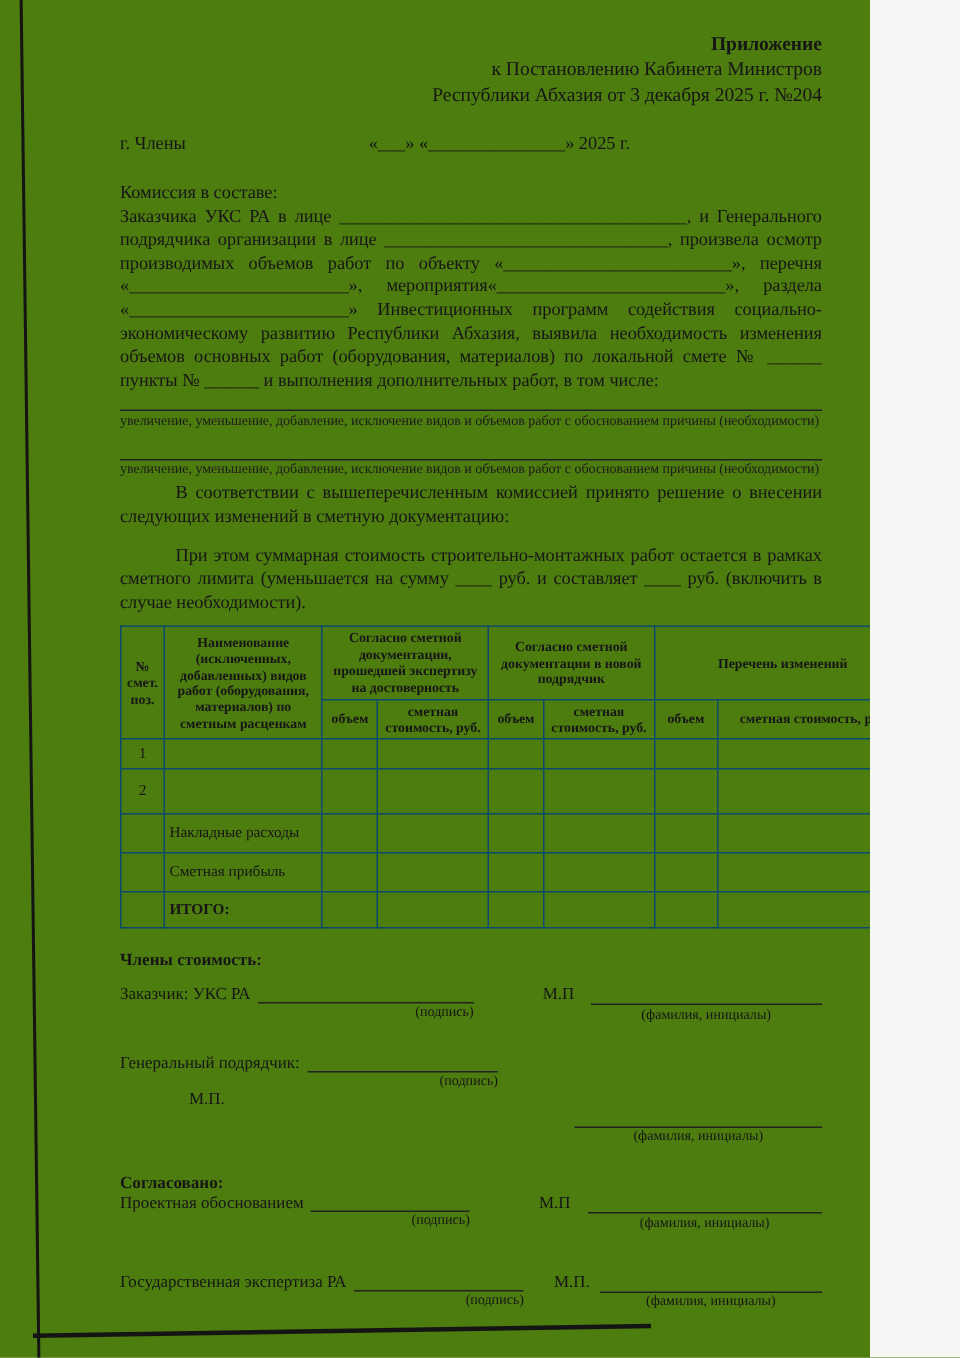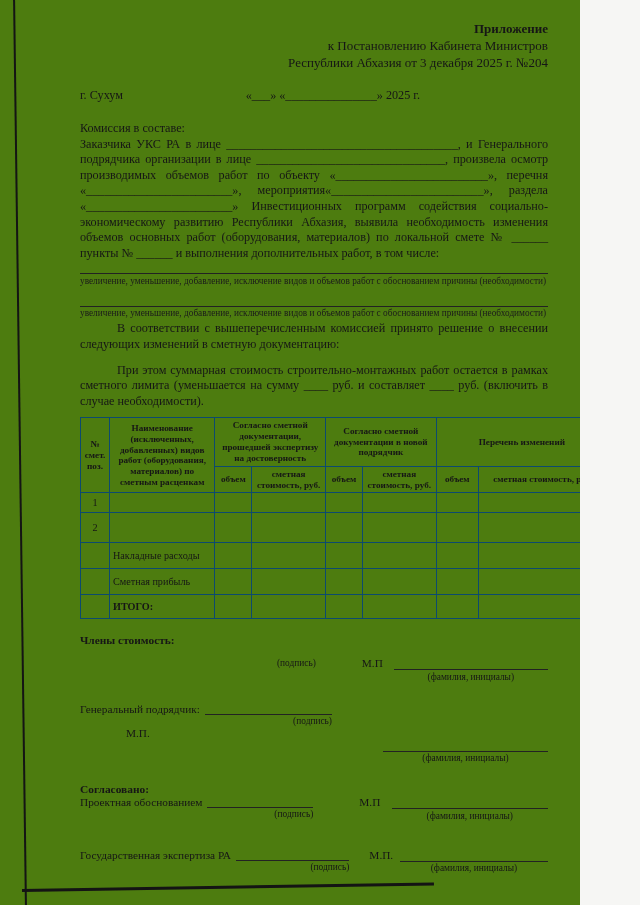--- a/index.html
+++ b/index.html
@@ -78,21 +78,21 @@
   <div class="content">
 
     <div class="annex">
       <div class="b">Приложение</div>
       <div>к Постановлению Кабинета Министров</div>
       <div>Республики Абхазия от 3 декабря 2025 г. №204</div>
     </div>
 
 
     <div class="city-date">
-      <span>г. Сухум</span>
+      <span>г. Члены</span>
       <span class="date">«___» «_______________» 2025 г.</span>
     </div>
 
     <div class="commission">Комиссия в составе:</div>
     <p class="p">Заказчика УКС РА в лице ______________________________________, и Генерального подрядчика организации в лице _______________________________, произвела осмотр производимых объемов работ по объекту «_________________________», перечня «________________________», мероприятия«_________________________», раздела «________________________» Инвестиционных программ содействия социально-экономическому развитию Республики Абхазия, выявила необходимость изменения объемов основных работ (оборудования, материалов) по локальной смете № ______ пункты № ______ и выполнения дополнительных работ, в том числе:</p>
 
     <div class="fill"></div>
     <div class="fill-cap">увеличение, уменьшение, добавление, исключение видов и объемов работ с обоснованием причины (необходимости)</div>
     <div class="fill second"></div>
     <div class="fill-cap">увеличение, уменьшение, добавление, исключение видов и объемов работ с обоснованием причины (необходимости)</div>
@@ -180,20 +180,24 @@
             <td></td>
         </tr>
       </tbody>
     </table>
 
     <div class="sig-section">
       <div class="sec-h members">Члены стоимость:</div>
 
       <div class="sig-row">
         <div class="sig-left w1">
+          <div class="sig-l1">
+            <span class="lbl">Заказчик: УКС РА</span>
+            <span class="ln"></span>
+          </div>
           <div class="sig-l2">
             <span class="ghost">Заказчик: УКС РА</span>
             <span class="cap">(подпись)</span>
           </div>
         </div>
         <div class="sig-mp">М.П</div>
         <div class="sig-right">
           <div class="ln2"></div>
           <div class="cap">(фамилия, инициалы)</div>
         </div>

